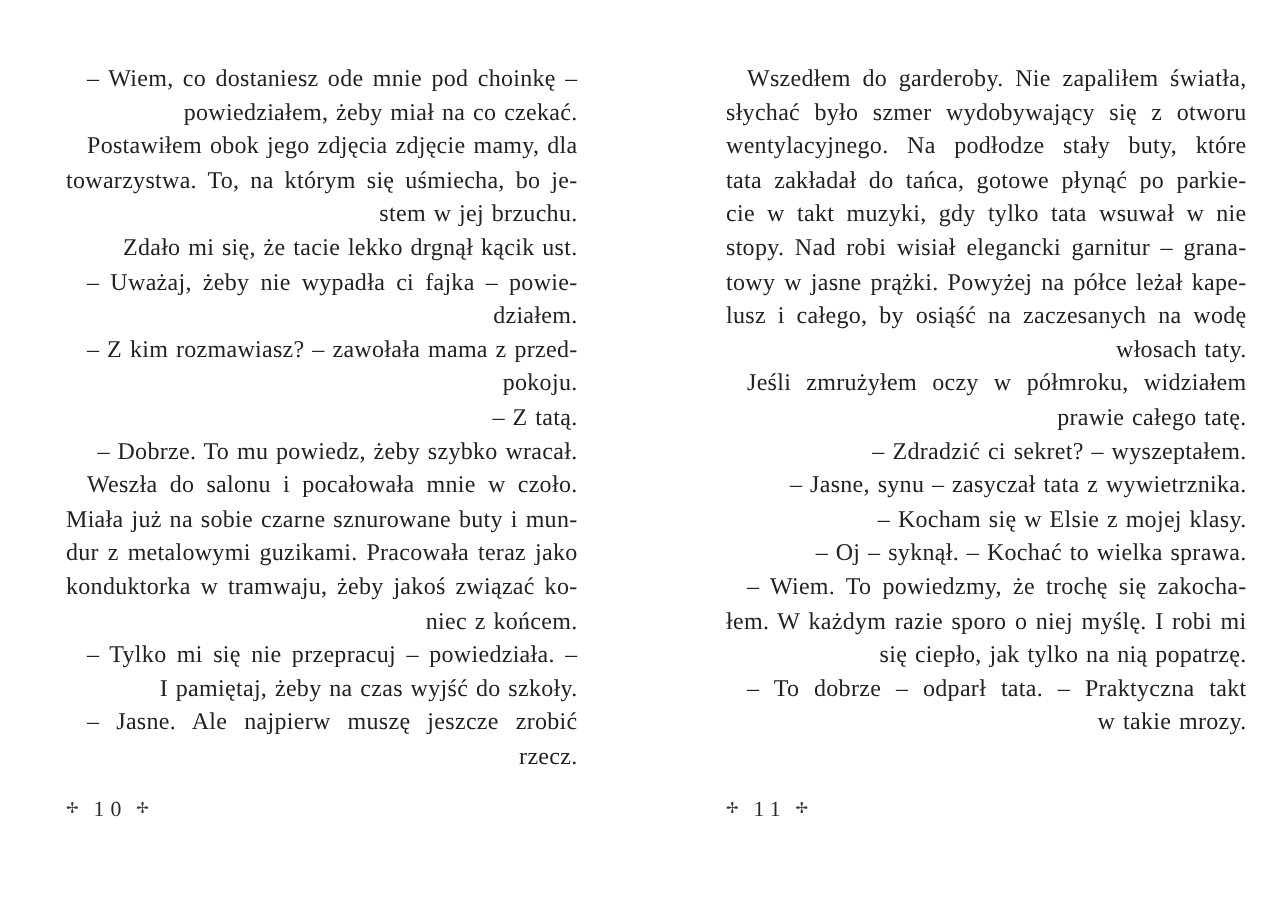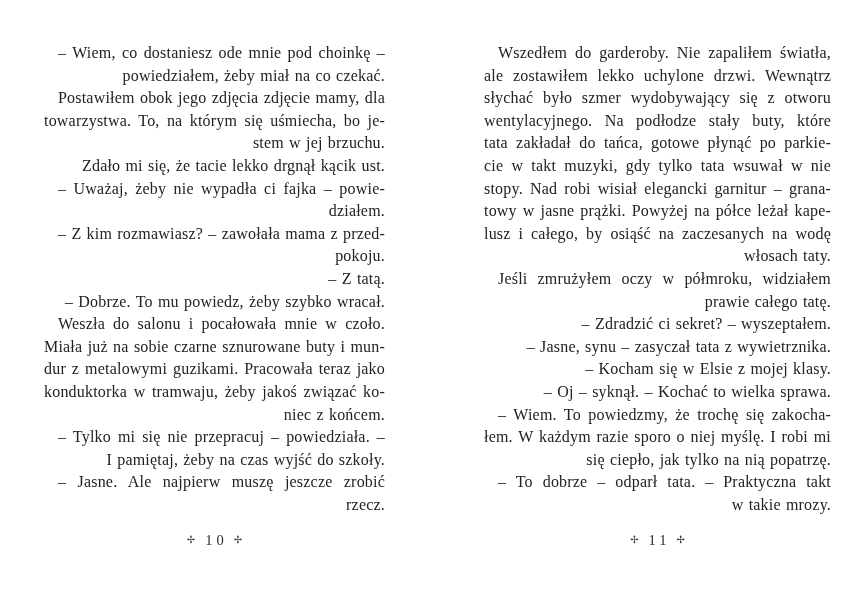--- a/index.html
+++ b/index.html
@@ -47,21 +47,20 @@
     text-align-last: justify;
   }
   .line.indent {
     text-indent: 14px;
   }
   .footer {
     position: absolute;
     top: 531px;
     left: 0;
     right: 0;
-    text-align: center;
     white-space: nowrap;
   }
   .orn {
     font-size: 10px;
     color: #3c3c3c;
     vertical-align: 2px;
     display: inline-block;
   }
   .pnum {
     font-size: 14.5px;
@@ -101,21 +100,20 @@
         <div class="line">rzecz.</div>
       </div>
     <div class="footer">
       <span class="orn">✢</span><span class="pnum">10</span><span class="orn">✢</span>
     </div>
   </div>
 
   <div class="page page-right">
     <div class="text-block">
         <div class="line indent justify">Wszedłem do garderoby. Nie zapaliłem światła,</div>
-        <div class="line justify">ale zostawiłem lekko uchylone drzwi. Wewnątrz</div>
         <div class="line justify">słychać było szmer wydobywający się z otworu</div>
         <div class="line justify">wentylacyjnego. Na podłodze stały buty, które</div>
         <div class="line justify">tata zakładał do tańca, gotowe płynąć po parkie-</div>
         <div class="line justify">cie w takt muzyki, gdy tylko tata wsuwał w nie</div>
         <div class="line justify">stopy. Nad robi wisiał elegancki garnitur – grana-</div>
         <div class="line justify">towy w jasne prążki. Powyżej na półce leżał kape-</div>
         <div class="line justify">lusz i całego, by osiąść na zaczesanych na wodę</div>
         <div class="line">włosach taty.</div>
         <div class="line indent justify">Jeśli zmrużyłem oczy w półmroku, widziałem</div>
         <div class="line">prawie całego tatę.</div>

